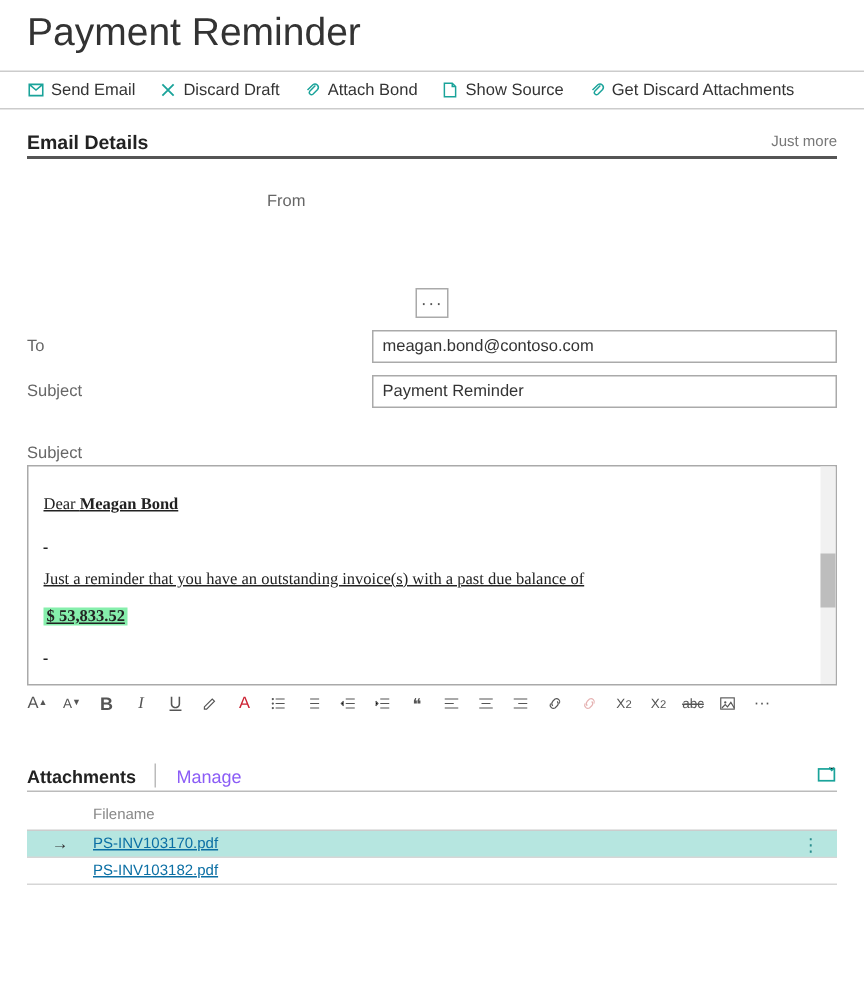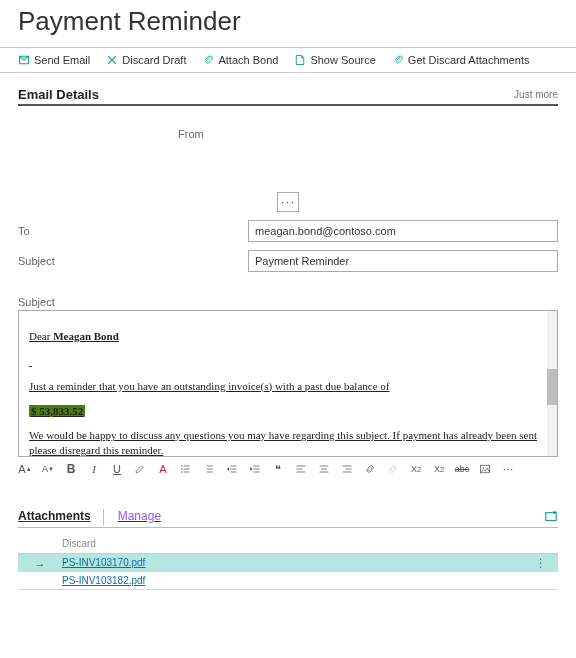--- a/index.html
+++ b/index.html
@@ -25,34 +25,34 @@
   .from-row .field-input-slot { flex: 1; }
   .more-btn { width: 22px; height: 20px; border: 1px solid #aaa; display: flex; align-items: center; justify-content: center; font-size: 12px; color: #555; cursor: pointer; letter-spacing: 1px; }
   .from-row { display: flex; align-items: center; padding: 12px 18px 4px; gap: 26px; flex-direction: column; }
 
   .msg-label { padding: 20px 18px 2px; font-size: 11px; color: #666; }
   .editor-wrap { margin: 0 18px; border: 1px solid #aaa; }
   .editor { position: relative; }
   .editor-content { padding: 8px 10px; font-family: Georgia, 'Times New Roman', serif; font-size: 11px; color: #222; height: 145px; overflow: hidden; }
   .editor-content p { margin: 10px 0; line-height: 1.35; text-decoration: underline; }
   .editor-content .salutation strong { font-weight: 700; }
-  .amount-highlight { background: #4d7c0f; font-weight: 700; padding: 0 2px; text-align: right; }
+  .amount-highlight { background: #86efac; font-weight: 700; padding: 0 2px; text-align: right; }
   .scrollbar-track { position: absolute; top: 0; right: 0; width: 10px; height: 100%; background: #f1f1f1; }
   .scrollbar-thumb { position: absolute; right: 0; width: 10px; background: #bdbdbd; }
   .rtb { display: flex; flex-wrap: wrap; align-items: center; gap: 9px; padding: 5px 18px; color: #555; font-size: 11px; }
   .rtb .btn { width: 14px; height: 14px; display: inline-flex; align-items: center; justify-content: center; cursor: pointer; font-size: 11px; color: #555; }
   .rtb .btn.bold { font-weight: 700; font-size: 12px; }
   .rtb .btn.italic { font-style: italic; font-family: Georgia, serif; }
   .rtb .btn.under { text-decoration: underline; }
   .rtb .btn.strike { text-decoration: line-through; font-size: 9px; }
   .rtb .btn svg { width: 12px; height: 12px; display: block; }
 
   .att-section { padding: 6px 18px 20px; }
   .att-head { display: flex; justify-content: space-between; align-items: center; border-bottom: 1px solid #bbb; padding-bottom: 2px; }
-  .att-labels { display: flex; align-items: flex-start; gap: 0; font-size: 12px; text-decoration: underline; }
+  .att-labels { display: flex; align-items: flex-end; gap: 0; font-size: 12px; }
   .att-title { font-weight: 700; color: #222; padding-right: 12px; }
   .att-sep { width: 1px; height: 16px; background: #bbb; margin-right: 14px; }
   .att-manage { color: #8b5cf6; font-weight: 400; cursor: pointer; }
   .att-new { cursor: pointer; }
   .att-new svg { width: 14px; height: 14px; display: block; }
 
   .att-col-head { display: flex; padding: 10px 0 4px 44px; font-size: 10px; color: #888; border-bottom: 1px solid #ccc; }
   .att-rows { }
   .att-row { display: flex; align-items: center; border-bottom: 1px solid #d6d6d6; font-size: 10px; height: 18px; }
   .att-row .arrow { width: 44px; text-align: center; font-size: 11px; color: #333; }
@@ -133,21 +133,20 @@
 </div>
 
 <div class="msg-label">Subject</div>
 <div class="editor-wrap">
   <div class="editor">
     <div class="editor-content">
       <p class="salutation"><span>Dear </span><strong>Meagan Bond</strong></p>
       <p>&nbsp;</p>
       <p>Just a reminder that you have an outstanding invoice(s) with a past due balance of</p>
       <p><span class="amount-highlight">$ 53,833.52</span></p>
-      <p>We would be happy to discuss any questions you may have regarding this subject.  If payment has already been sent please disregard this reminder.</p>
       <p>&nbsp;</p>
 
     </div>
     <div class="scrollbar-track">
       <div class="scrollbar-thumb" style="top:58px;height:36px;"></div>
     </div>
   </div>
 </div>
 
 <div class="rtb">
@@ -235,21 +234,21 @@
     </div>
     <span class="att-new">
       <svg viewBox="0 0 16 16">
           <rect x="2" y="3" width="12" height="9" fill="none" stroke="#1aa39a" stroke-width="1.3"></rect>
           <path stroke="#1aa39a" stroke-width="1.3" d="M10 2l2 2 2-2"></path>
         </svg>
     </span>
   </div>
 
   <div class="att-col-head">
-    <span>Discard</span>
+    <span>Filename</span>
   </div>
 
   <div class="att-rows" id="att-rows">
       <div class="att-row selected">
         <span class="arrow">→</span>
         <span class="fname">PS-INV103170.pdf</span>
         <span class="kebab">⋮</span>
       </div>
       <div class="att-row">
         <span class="arrow"></span>

